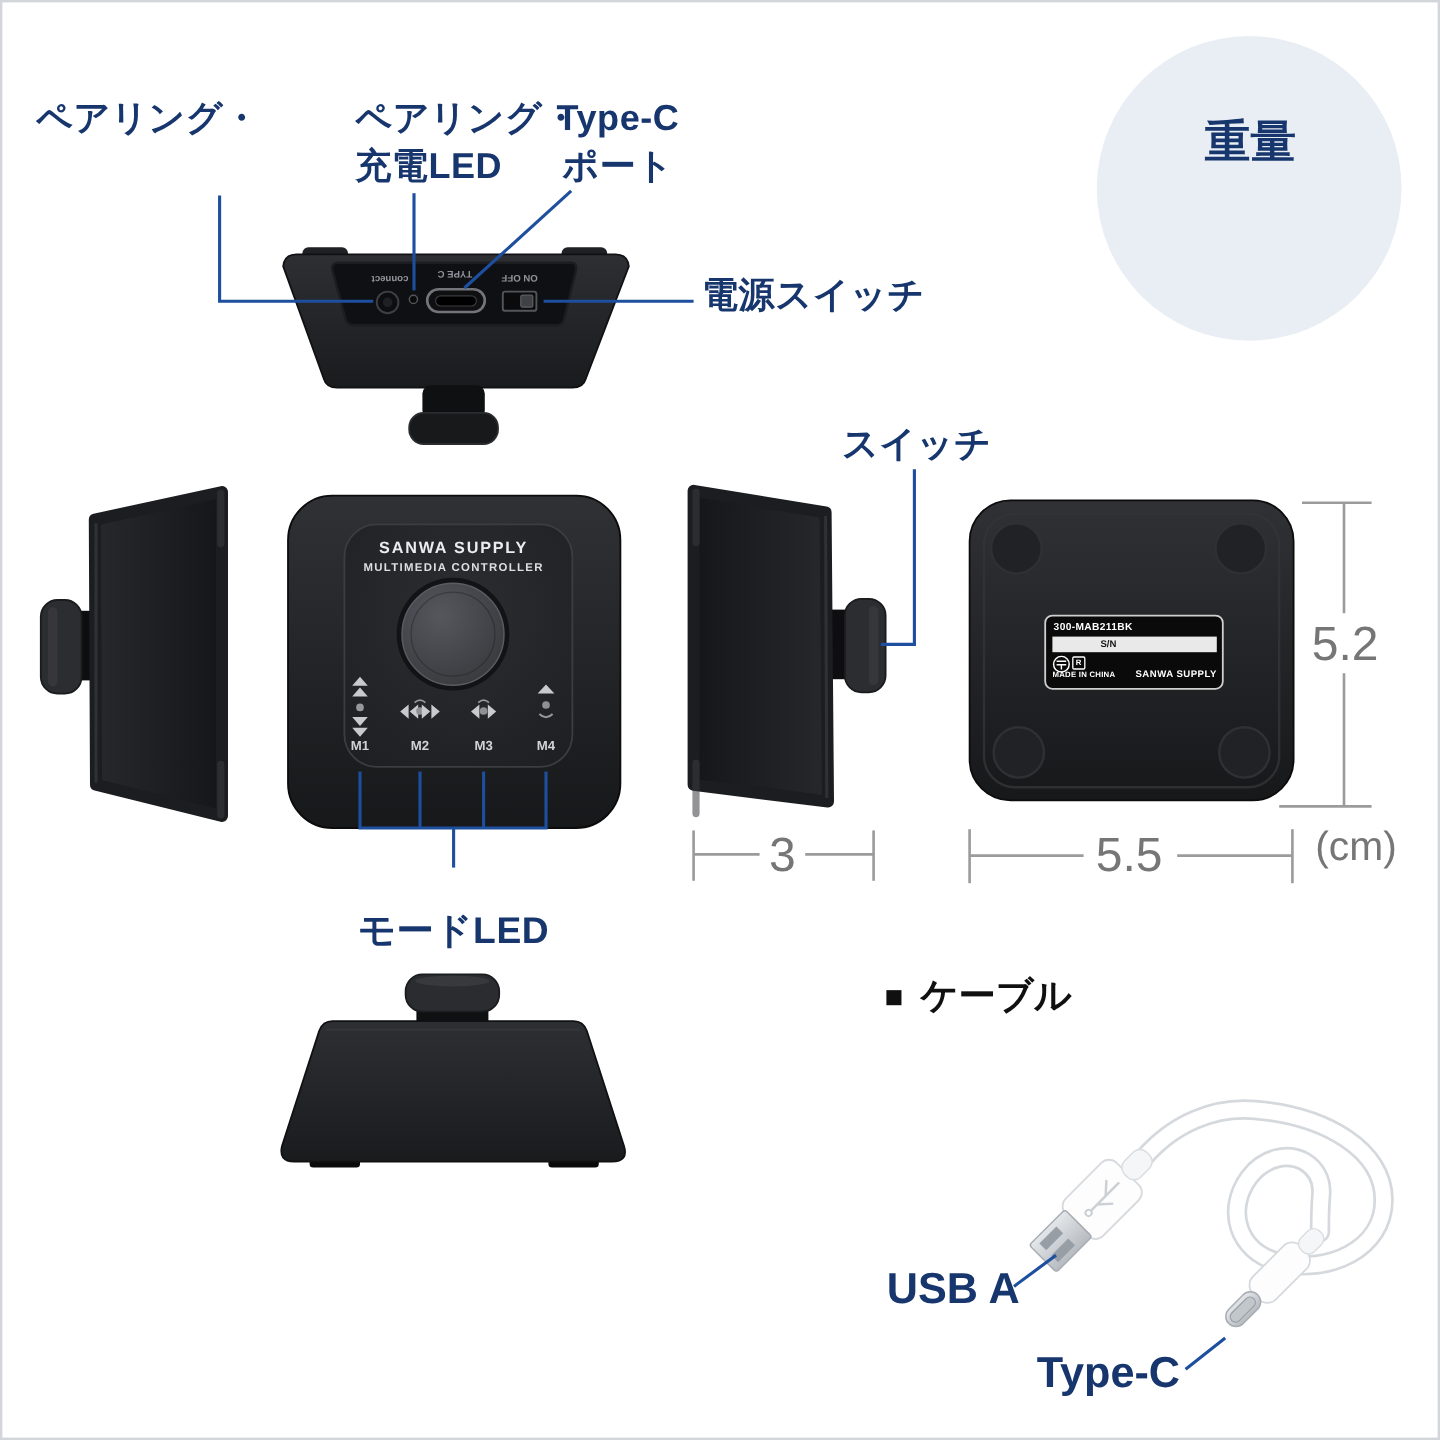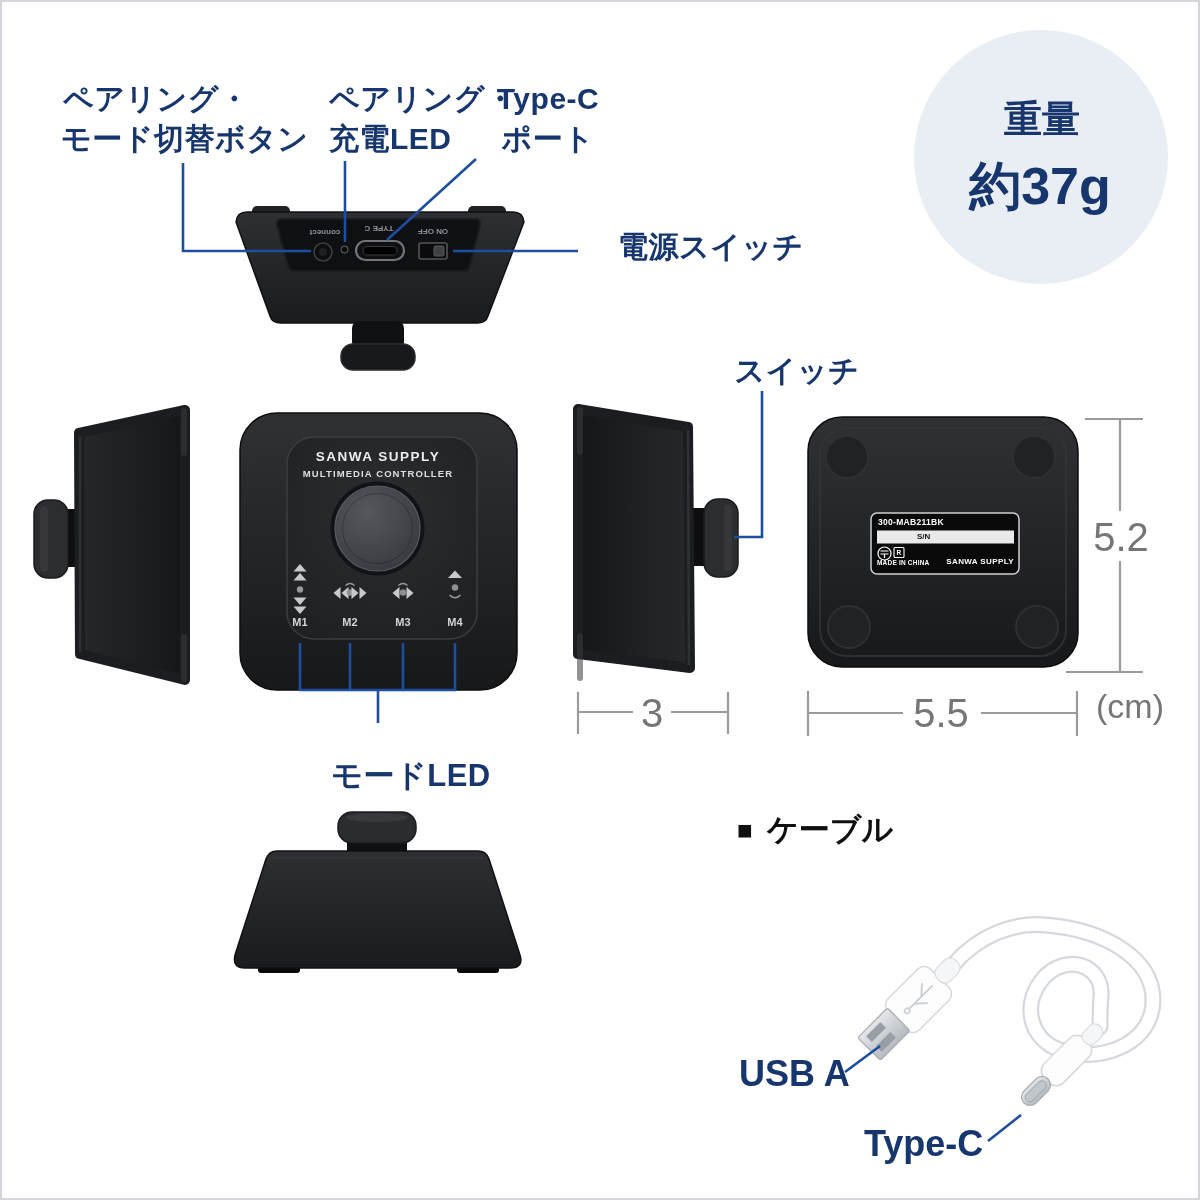--- a/index.html
+++ b/index.html
@@ -1,20 +1,20 @@
 <!DOCTYPE html>
 <html><head>
 <meta charset="utf-8">
 <style>
   html,body{margin:0;padding:0;background:#fff;}
   body{font-family:"Liberation Sans","DejaVu Sans",sans-serif;}
   #stage{position:relative;width:1200px;height:1200px;background:#ffffff;overflow:hidden;}
   #frame{position:absolute;inset:0;border:2px solid #d2d6da;pointer-events:none;z-index:5;}
   .abs{position:absolute;white-space:nowrap;line-height:1;z-index:3;}
-  .jp{color:#17366e;font-weight:600;font-size:30px;letter-spacing:0.5px;margin-left:33px;}
+  .jp{color:#17366e;font-weight:600;font-size:30px;letter-spacing:0.5px;}
   .navy{color:#17366e;}
   .cc{transform:translateX(-50%);} 
   .dim{color:#767676;font-weight:500;}
   .blk{color:#101010;font-weight:600;}
   .devtxt{color:#ececee;font-weight:700;}
   .flip{transform:translateX(-50%) rotate(180deg);}
   svg{position:absolute;left:0;top:0;z-index:1;}
 </style>
 </head>
 <body>
@@ -229,31 +229,29 @@
     <g>
       <line x1="578" y1="692" x2="578" y2="734"></line>
       <line x1="728" y1="692" x2="728" y2="734"></line>
       <line x1="578" y1="712" x2="633" y2="712"></line>
       <line x1="671" y1="712" x2="728" y2="712"></line>
     </g>
   </g>
 </svg>
 
 <span class="abs jp" style="left:30px;top:84px;">ペアリング・</span>
-<span class="abs jp" style="left:28px;top:124px;">モード切替ボタン</span>
 <span class="abs jp" style="left:296px;top:84px;">ペアリング・</span>
 <span class="abs jp" style="left:296px;top:124px;">充電LED</span>
 <span class="abs jp cc" style="left:515px;top:84px;">Type-C</span>
 <span class="abs jp cc" style="left:515px;top:124px;">ポート</span>
 <span class="abs jp" style="left:585px;top:232px;">電源スイッチ</span>
 <span class="abs jp cc" style="left:764px;top:356px;">スイッチ</span>
 <span class="abs jp cc" style="left:378px;top:760px;font-size:31px;">モードLED</span>
 
 <span class="abs navy cc" style="left:1042px;top:100px;font-size:38px;font-weight:700;">重量</span>
-<span class="abs navy cc" style="left:1040px;top:160px;font-size:52px;font-weight:700;">約37g</span>
 
 <span class="abs dim cc" style="left:1121px;top:517px;font-size:40px;">5.2</span>
 <span class="abs dim cc" style="left:941px;top:693px;font-size:40px;">5.5</span>
 <span class="abs dim cc" style="left:652px;top:693px;font-size:40px;">3</span>
 <span class="abs dim cc" style="left:1130px;top:689px;font-size:34px;">(cm)</span>
 
 <span class="abs blk" style="left:737px;top:817px;font-size:26px;">■</span>
 <span class="abs blk" style="left:767px;top:814px;font-size:31px;">ケーブル</span>
 <span class="abs navy" style="left:739px;top:1056px;font-size:36px;font-weight:600;">USB A</span>
 <span class="abs navy" style="left:864px;top:1126px;font-size:36px;font-weight:600;">Type-C</span>

